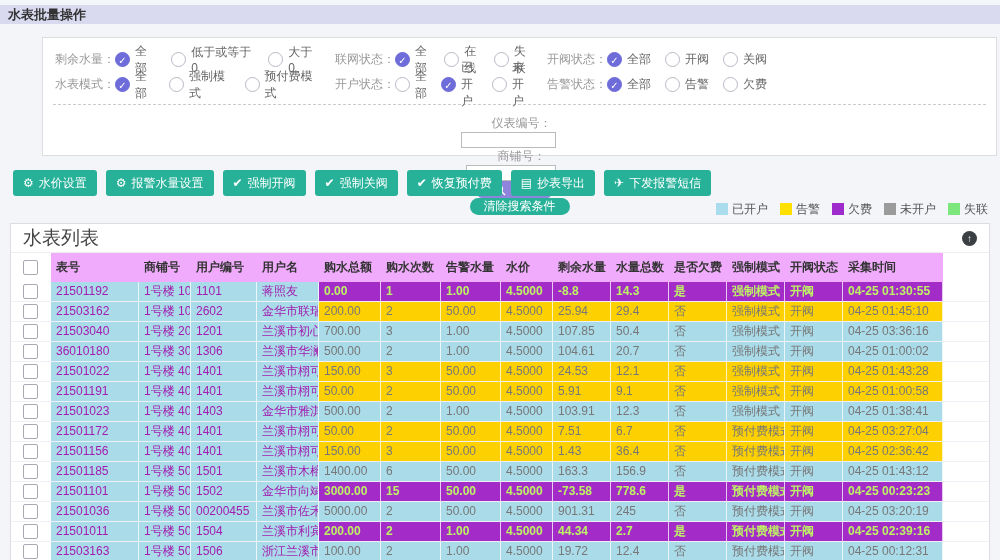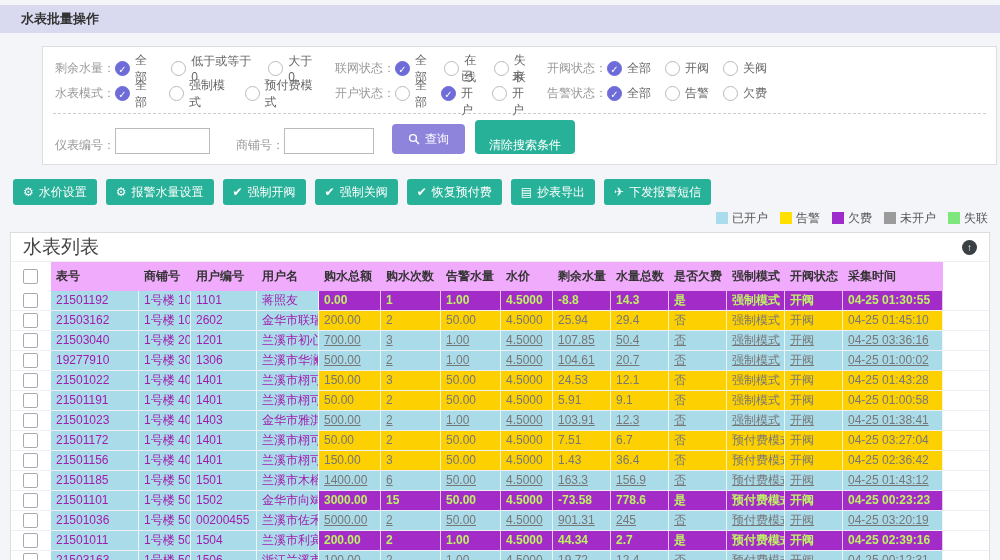--- a/index.html
+++ b/index.html
@@ -4,22 +4,22 @@
 <style>
   html,body{margin:0;padding:0;}
   body{
     width:1000px;height:560px;overflow:hidden;
     background:#f4f5f9;
     font-family:"Liberation Sans","DejaVu Sans",sans-serif;
     font-size:12px;color:#555;
   }
   
   .topbar{
-    margin-top:5px;height:28px;background:var(--topbar,#d9daf0);
-    display:flex;align-items:center;padding:0 21px;
+    margin-top:5px;height:19px;background:var(--topbar,#d9daf0);
+    display:flex;align-items:center;padding:0 8px;
   }
   .topbar .ptitle-text{font-size:13px;font-weight:bold;color:#333;}
   
   .filter-panel{
     margin:13px 3px 0 42px;background:#fff;border:1px solid #ddd;
     padding:9px 8px 10px 8px;
   }
   .frow{display:flex;align-items:center;height:25px;}
   .fgroup{display:flex;align-items:center;}
   .fgroup.g0{width:280px;}
@@ -30,35 +30,35 @@
   .rdot{
     width:15px;height:15px;border-radius:50%;background:#fff;
     border:1px solid #b9b9c4;box-sizing:border-box;margin-right:5px;flex:none;
   }
   .rdot.on{
     background:var(--accent,#6e6cd8);border-color:var(--accent,#6e6cd8);
     color:#fff;font-size:10px;line-height:15px;text-align:center;
   }
   .rtext{color:#666;}
   .dashed{border-top:1px dashed #ccc;margin:7px 2px 10px 2px;}
-  .search-row{display:flex;align-items:flex-end;height:30px;}
+  .search-row{display:flex;align-items:center;height:30px;flex-direction:column;}
   .search-row .flabel{width:64px;}
   .txt{
     width:95px;height:26px;border:1px solid #bbb;background:#fff;
     margin-right:22px;box-sizing:border-box;padding:0 4px;font-size:12px;
   }
   .txt.shop{width:90px;margin-right:18px;}
   .btn-query{
     height:30px;padding:0 16px;border:none;border-radius:4px;cursor:pointer;
     background:var(--btnpurple,#8e84dc);color:#fff;font-size:12px;
     display:inline-flex;align-items:center;gap:5px;margin-right:10px;
     font-family:inherit;
   }
   .btn-clear{
-    height:30px;padding:17px 14px;border:none;border-radius:4px;cursor:pointer;
+    height:30px;padding:0 14px;border:none;border-radius:12px;cursor:pointer;
     background:var(--teal,#27b198);color:#fff;font-size:12px;font-family:inherit;
   }
   
   .actions{margin:14px 0 0 13px;display:flex;gap:9px;}
   .abtn{
     height:26px;padding:0 10px;border:none;border-radius:3px;cursor:pointer;
     background:var(--teal,#27b198);color:#fff;font-size:12px;font-family:inherit;
     display:inline-flex;align-items:center;gap:5px;
   }
   .aicon{font-size:12px;}
@@ -86,21 +86,21 @@
     font-weight:bold;background:#f0abfc;white-space:nowrap;overflow:hidden;
   }
   td{
     height:19px;line-height:19px;padding:0 5px;font-size:12px;
     white-space:nowrap;overflow:hidden;border-bottom:1px solid #eef0f6;
   }
   td.cbcell,th.cbcell{padding:0 0 0 12px;background:#fff;}
   td.fixed{background:var(--open,#aadbe9);color:#a21caf;
     border-right:1px solid rgba(255,255,255,.75);}
   td.stat{color:#777;border-right:1px solid rgba(255,255,255,.75);}
-  tr.st-open td.stat{background:var(--open,#aadbe9);text-decoration:underline;}
+  tr.st-open td.stat{background:var(--open,#aadbe9);}
   tr.st-alarm td.stat{background:var(--alarm,#fdd101);}
   tr.st-arrears td.stat{background:var(--arrears,#a32cc8);color:#bef264;font-weight:bold;}
   td.filler,th.filler{background:#fff;border-right:none;}
   .cbox{
     width:13px;height:13px;border:1px solid #a9a9b2;border-radius:2px;
     background:#fff;display:inline-block;vertical-align:middle;cursor:pointer;
   }
   .mag{display:inline-block;}
 </style>
 </head>
@@ -370,21 +370,21 @@
           <td class="stat">107.85</td>
           <td class="stat">50.4</td>
           <td class="stat">否</td>
           <td class="stat">强制模式</td>
           <td class="stat">开阀</td>
           <td class="stat">04-25 03:36:16</td>
           <td class="filler"></td>
         </tr>
         <tr class="st-open">
           <td class="cbcell"><span class="cbox"></span></td>
-          <td class="fixed">19277910</td>
+          <td class="fixed">36010180</td>
           <td class="fixed">1号楼 306</td>
           <td class="fixed">1306</td>
           <td class="fixed">兰溪市华澜</td>
           <td class="stat">500.00</td>
           <td class="stat">2</td>
           <td class="stat">1.00</td>
           <td class="stat">4.5000</td>
           <td class="stat">104.61</td>
           <td class="stat">20.7</td>
           <td class="stat">否</td>

